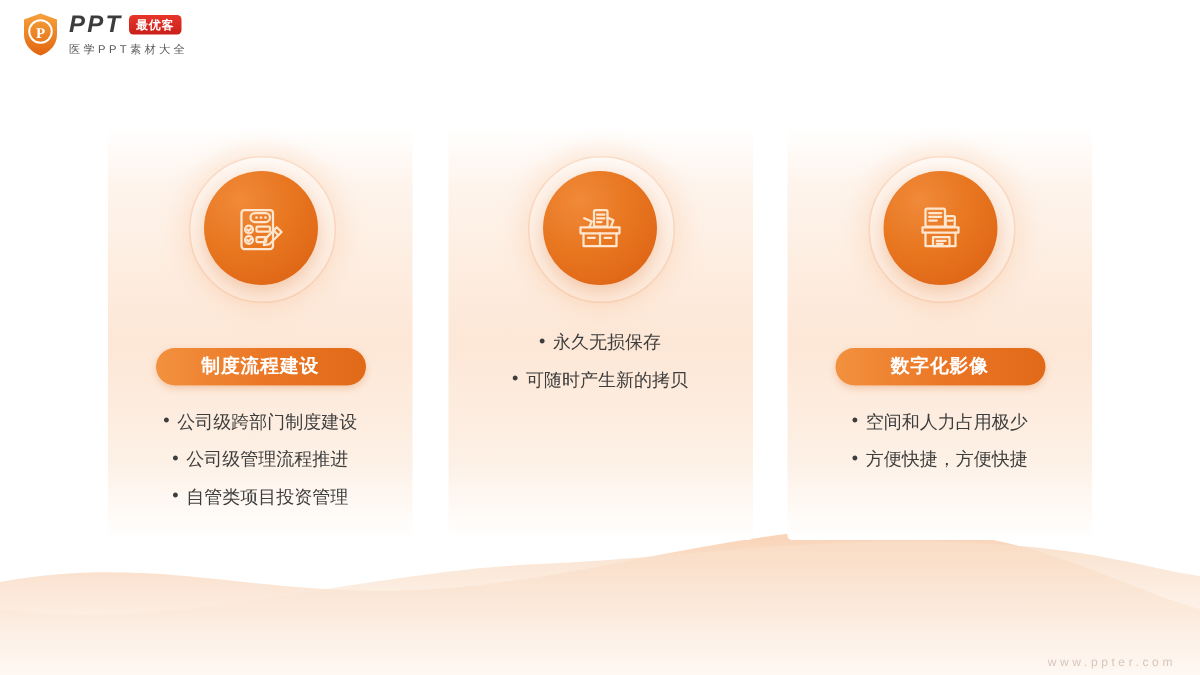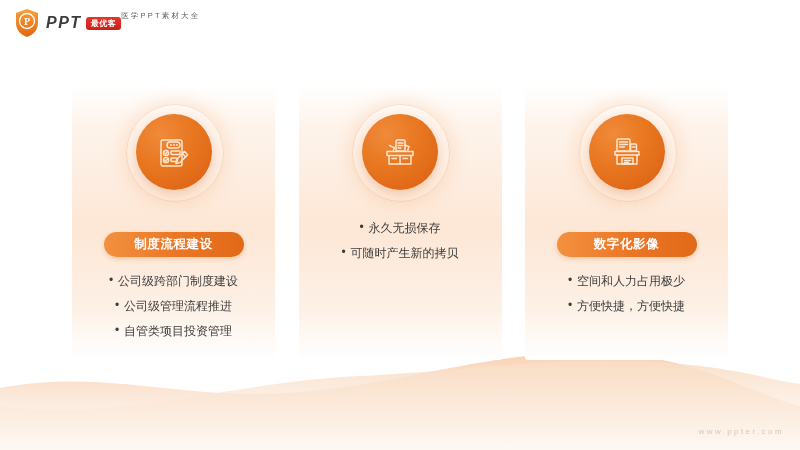--- a/index.html
+++ b/index.html
@@ -43,21 +43,21 @@
     height: 30px;
   }
   .logo-shield {
     position: relative;
     width: 26px;
     height: 30px;
     flex: 0 0 auto;
   }
   .logo-text-col {
     display: flex;
-    flex-direction: row;
+    flex-direction: column;
     justify-content: center;
     height: 30px;
   }
   .logo-row1 {
     display: flex;
     align-items: center;
     gap: 4px;
   }
   .logo-ppt {
     font-size: 16px;
@@ -201,21 +201,21 @@
     color: #3d3d3d;
     line-height: 1;
     position: relative;
     top: -1px;
   }
 
   
   .watermark {
     position: absolute;
     right: 16px;
-    bottom: 14px;
+    bottom: 4px;
     font-size: 8px;
     color: #d9c6ba;
     letter-spacing: 2.4px;
     white-space: nowrap;
   }
 </style>
 </head>
 <body>
 
 <div id="slide">

